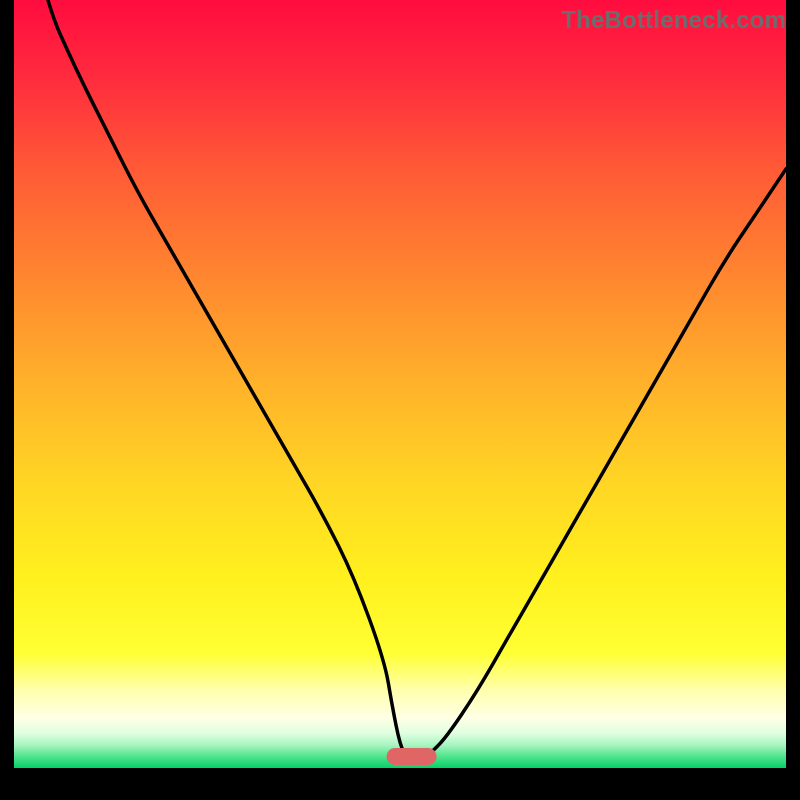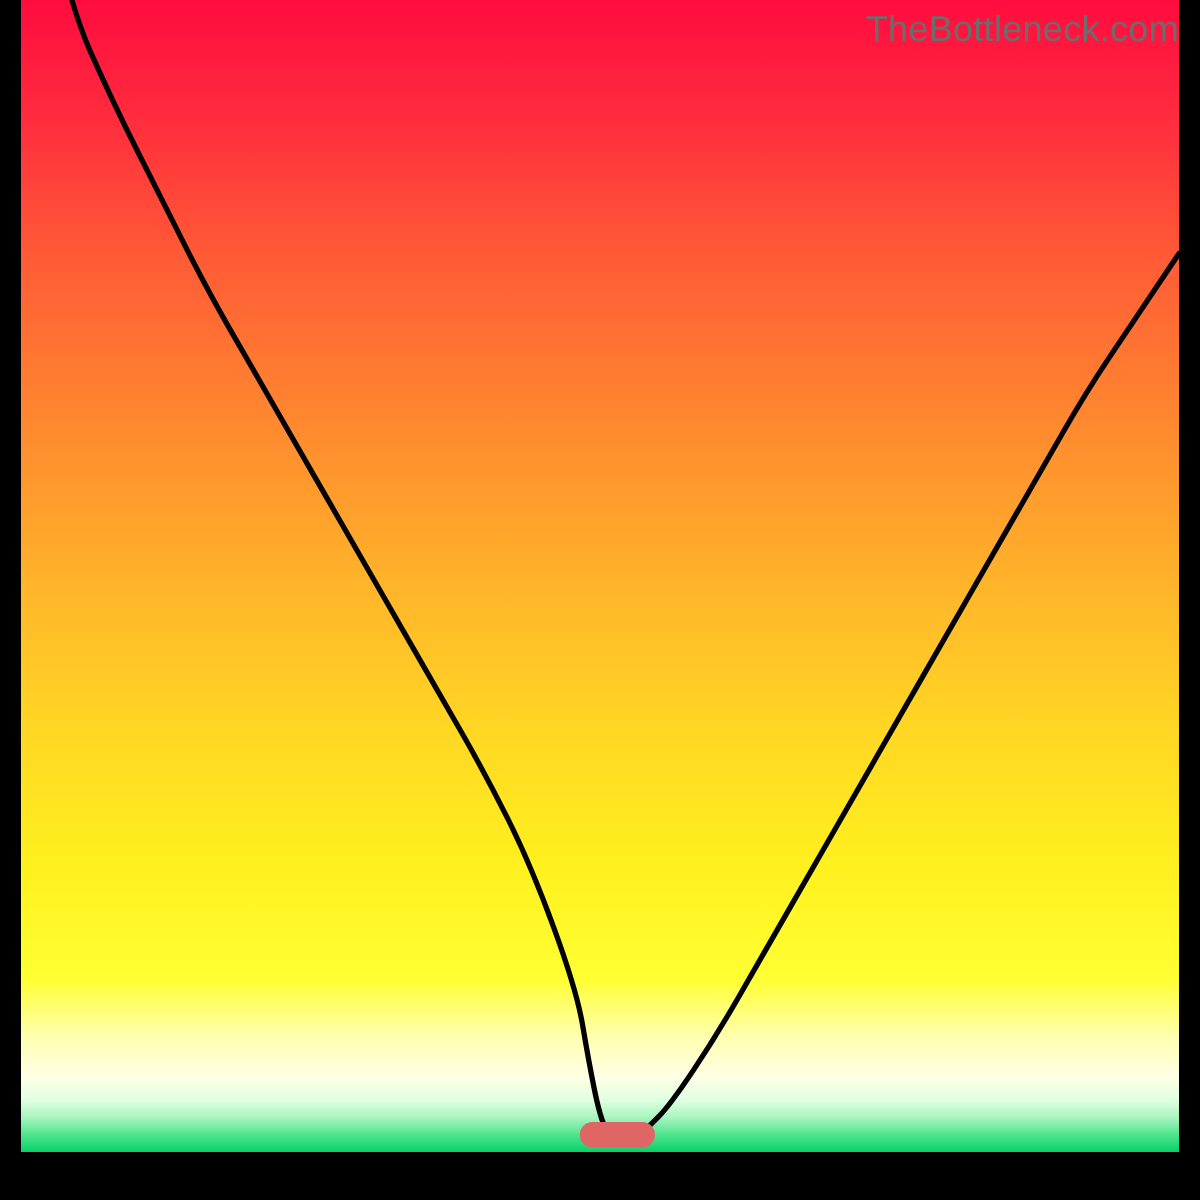--- a/index.html
+++ b/index.html
@@ -9,21 +9,21 @@
     height: 800px;
     position: relative;
     background: #000;
   }
   .watermark {
     position: absolute;
     top: 6px;
     right: 14px;
     font-family: Arial, Helvetica, sans-serif;
     font-size: 24px;
-    font-weight: 400;
+    font-weight: 700;
     color: #6d6d6d;
     letter-spacing: 0.2px;
     z-index: 5;
   }
   .plot {
     position: absolute;
     left: 14px;
     top: 0px;
     width: 772px;
     height: 768px;

